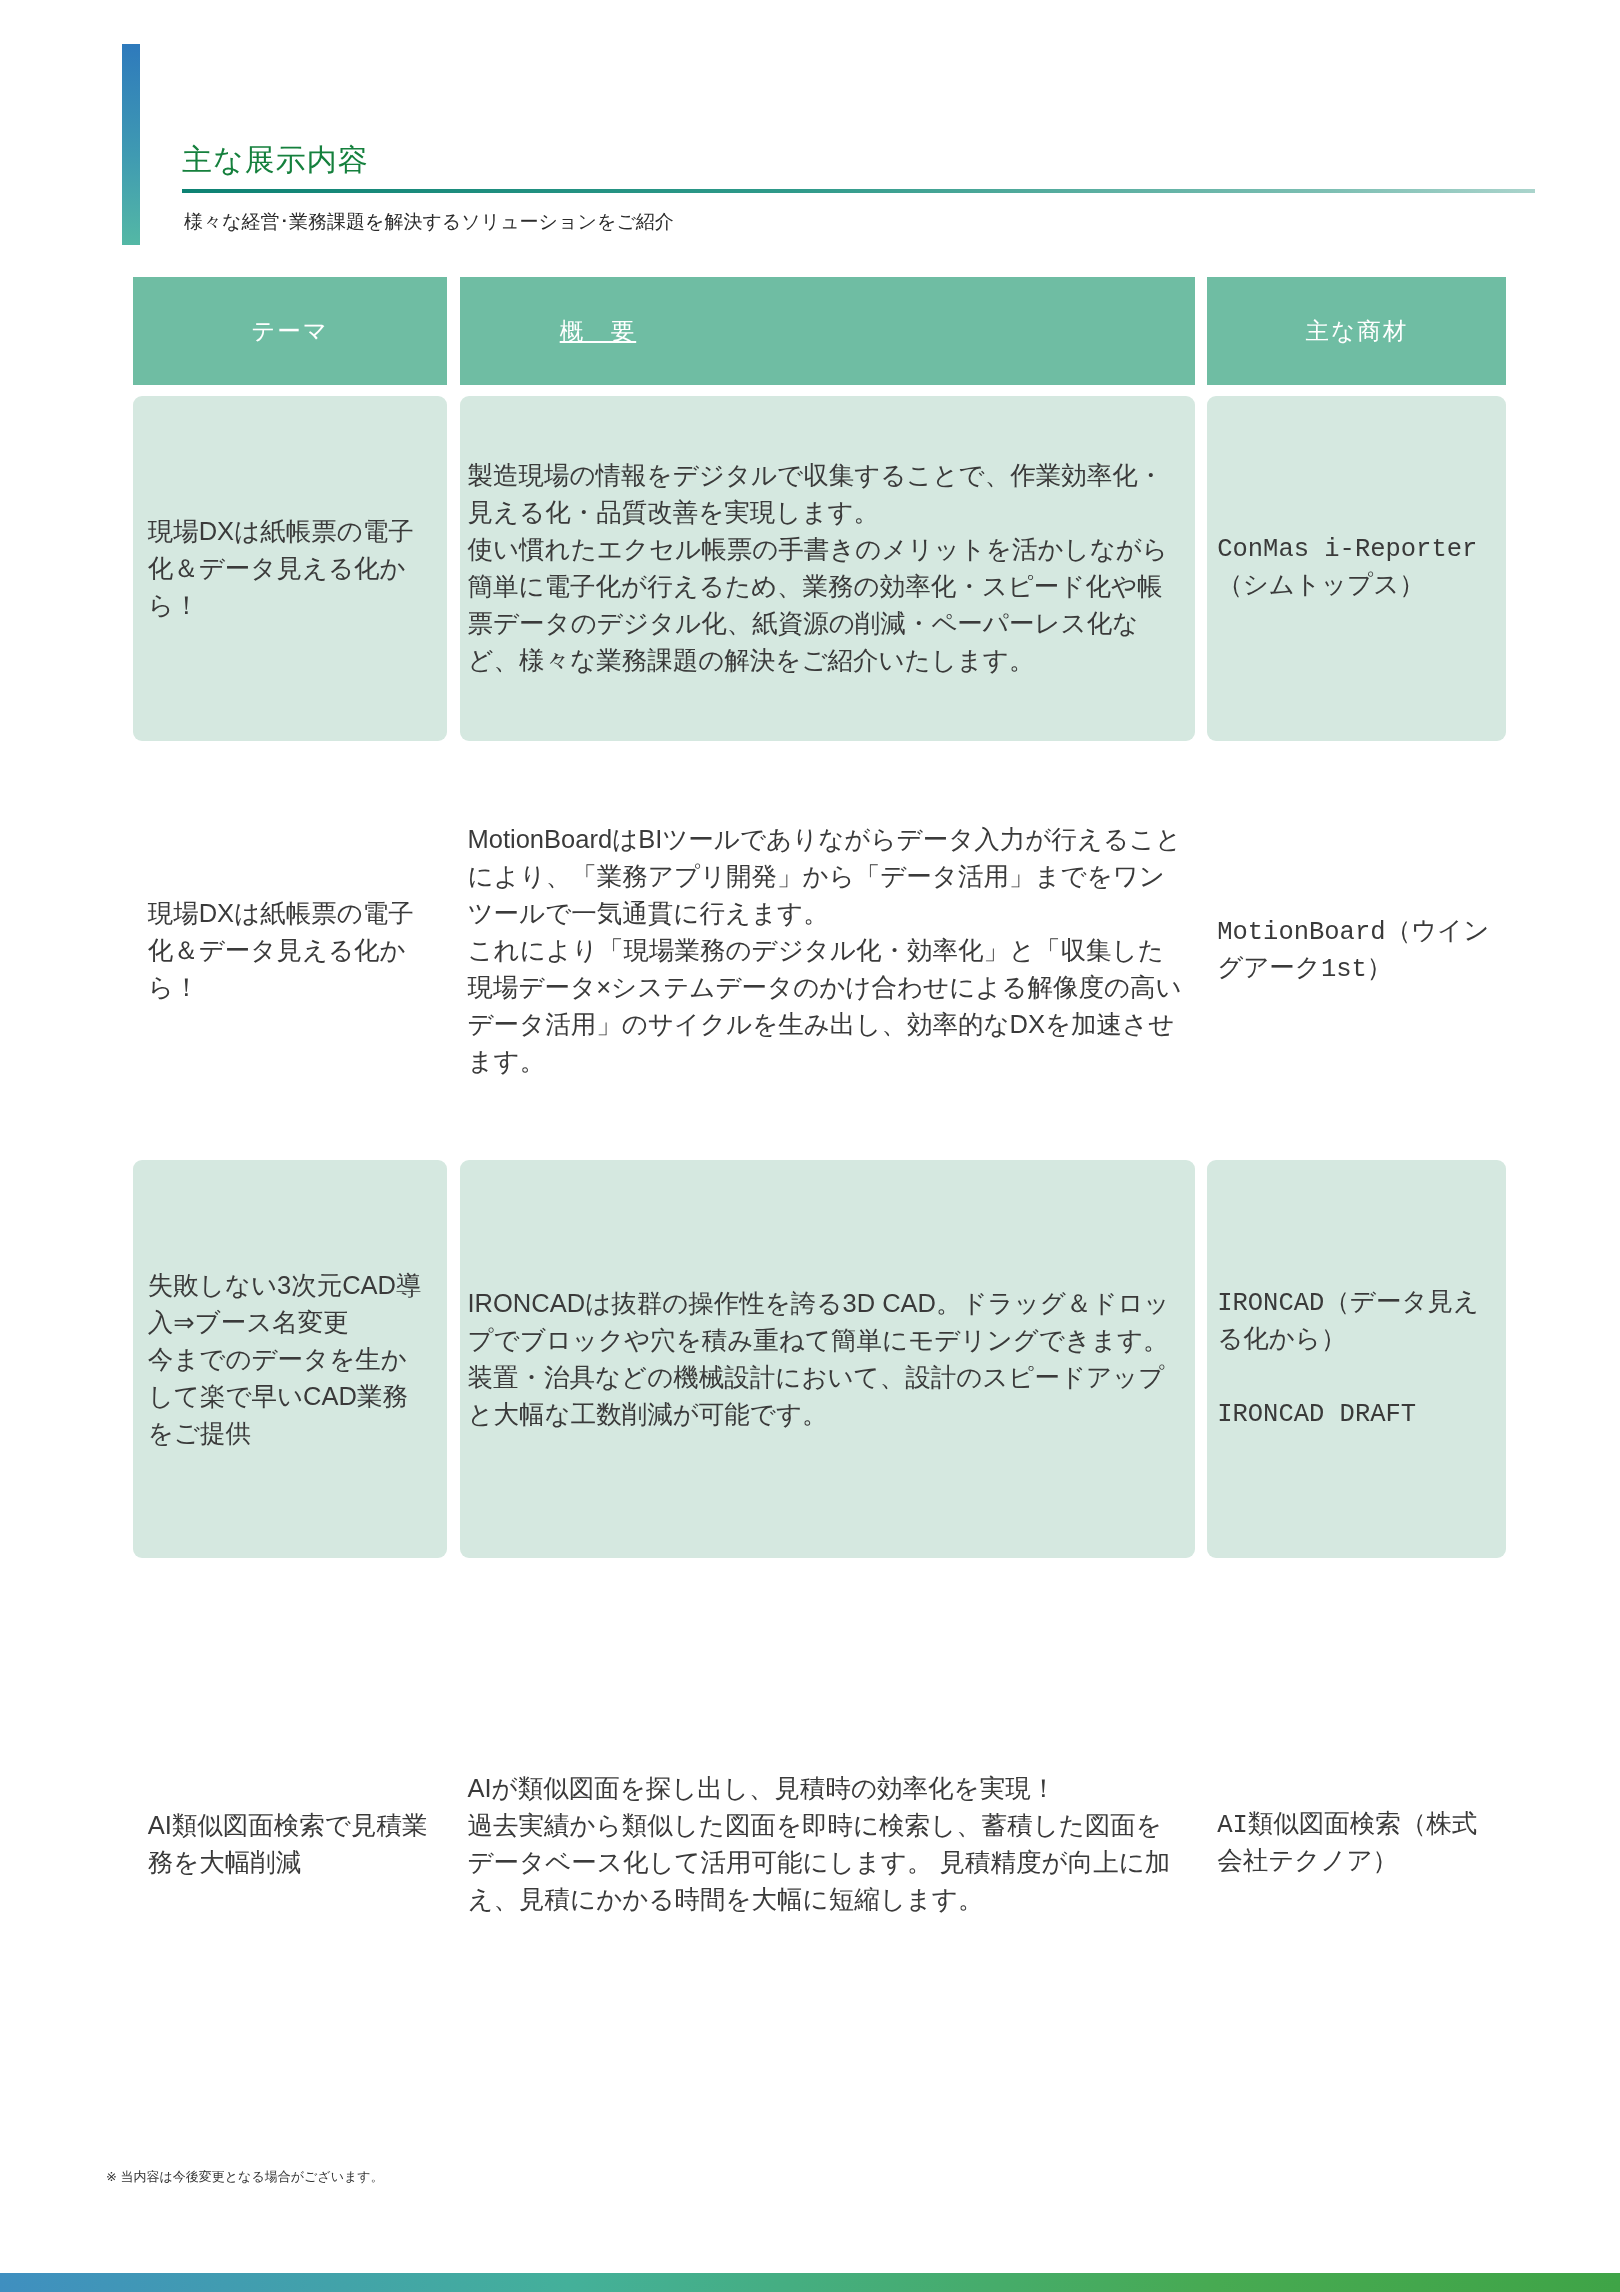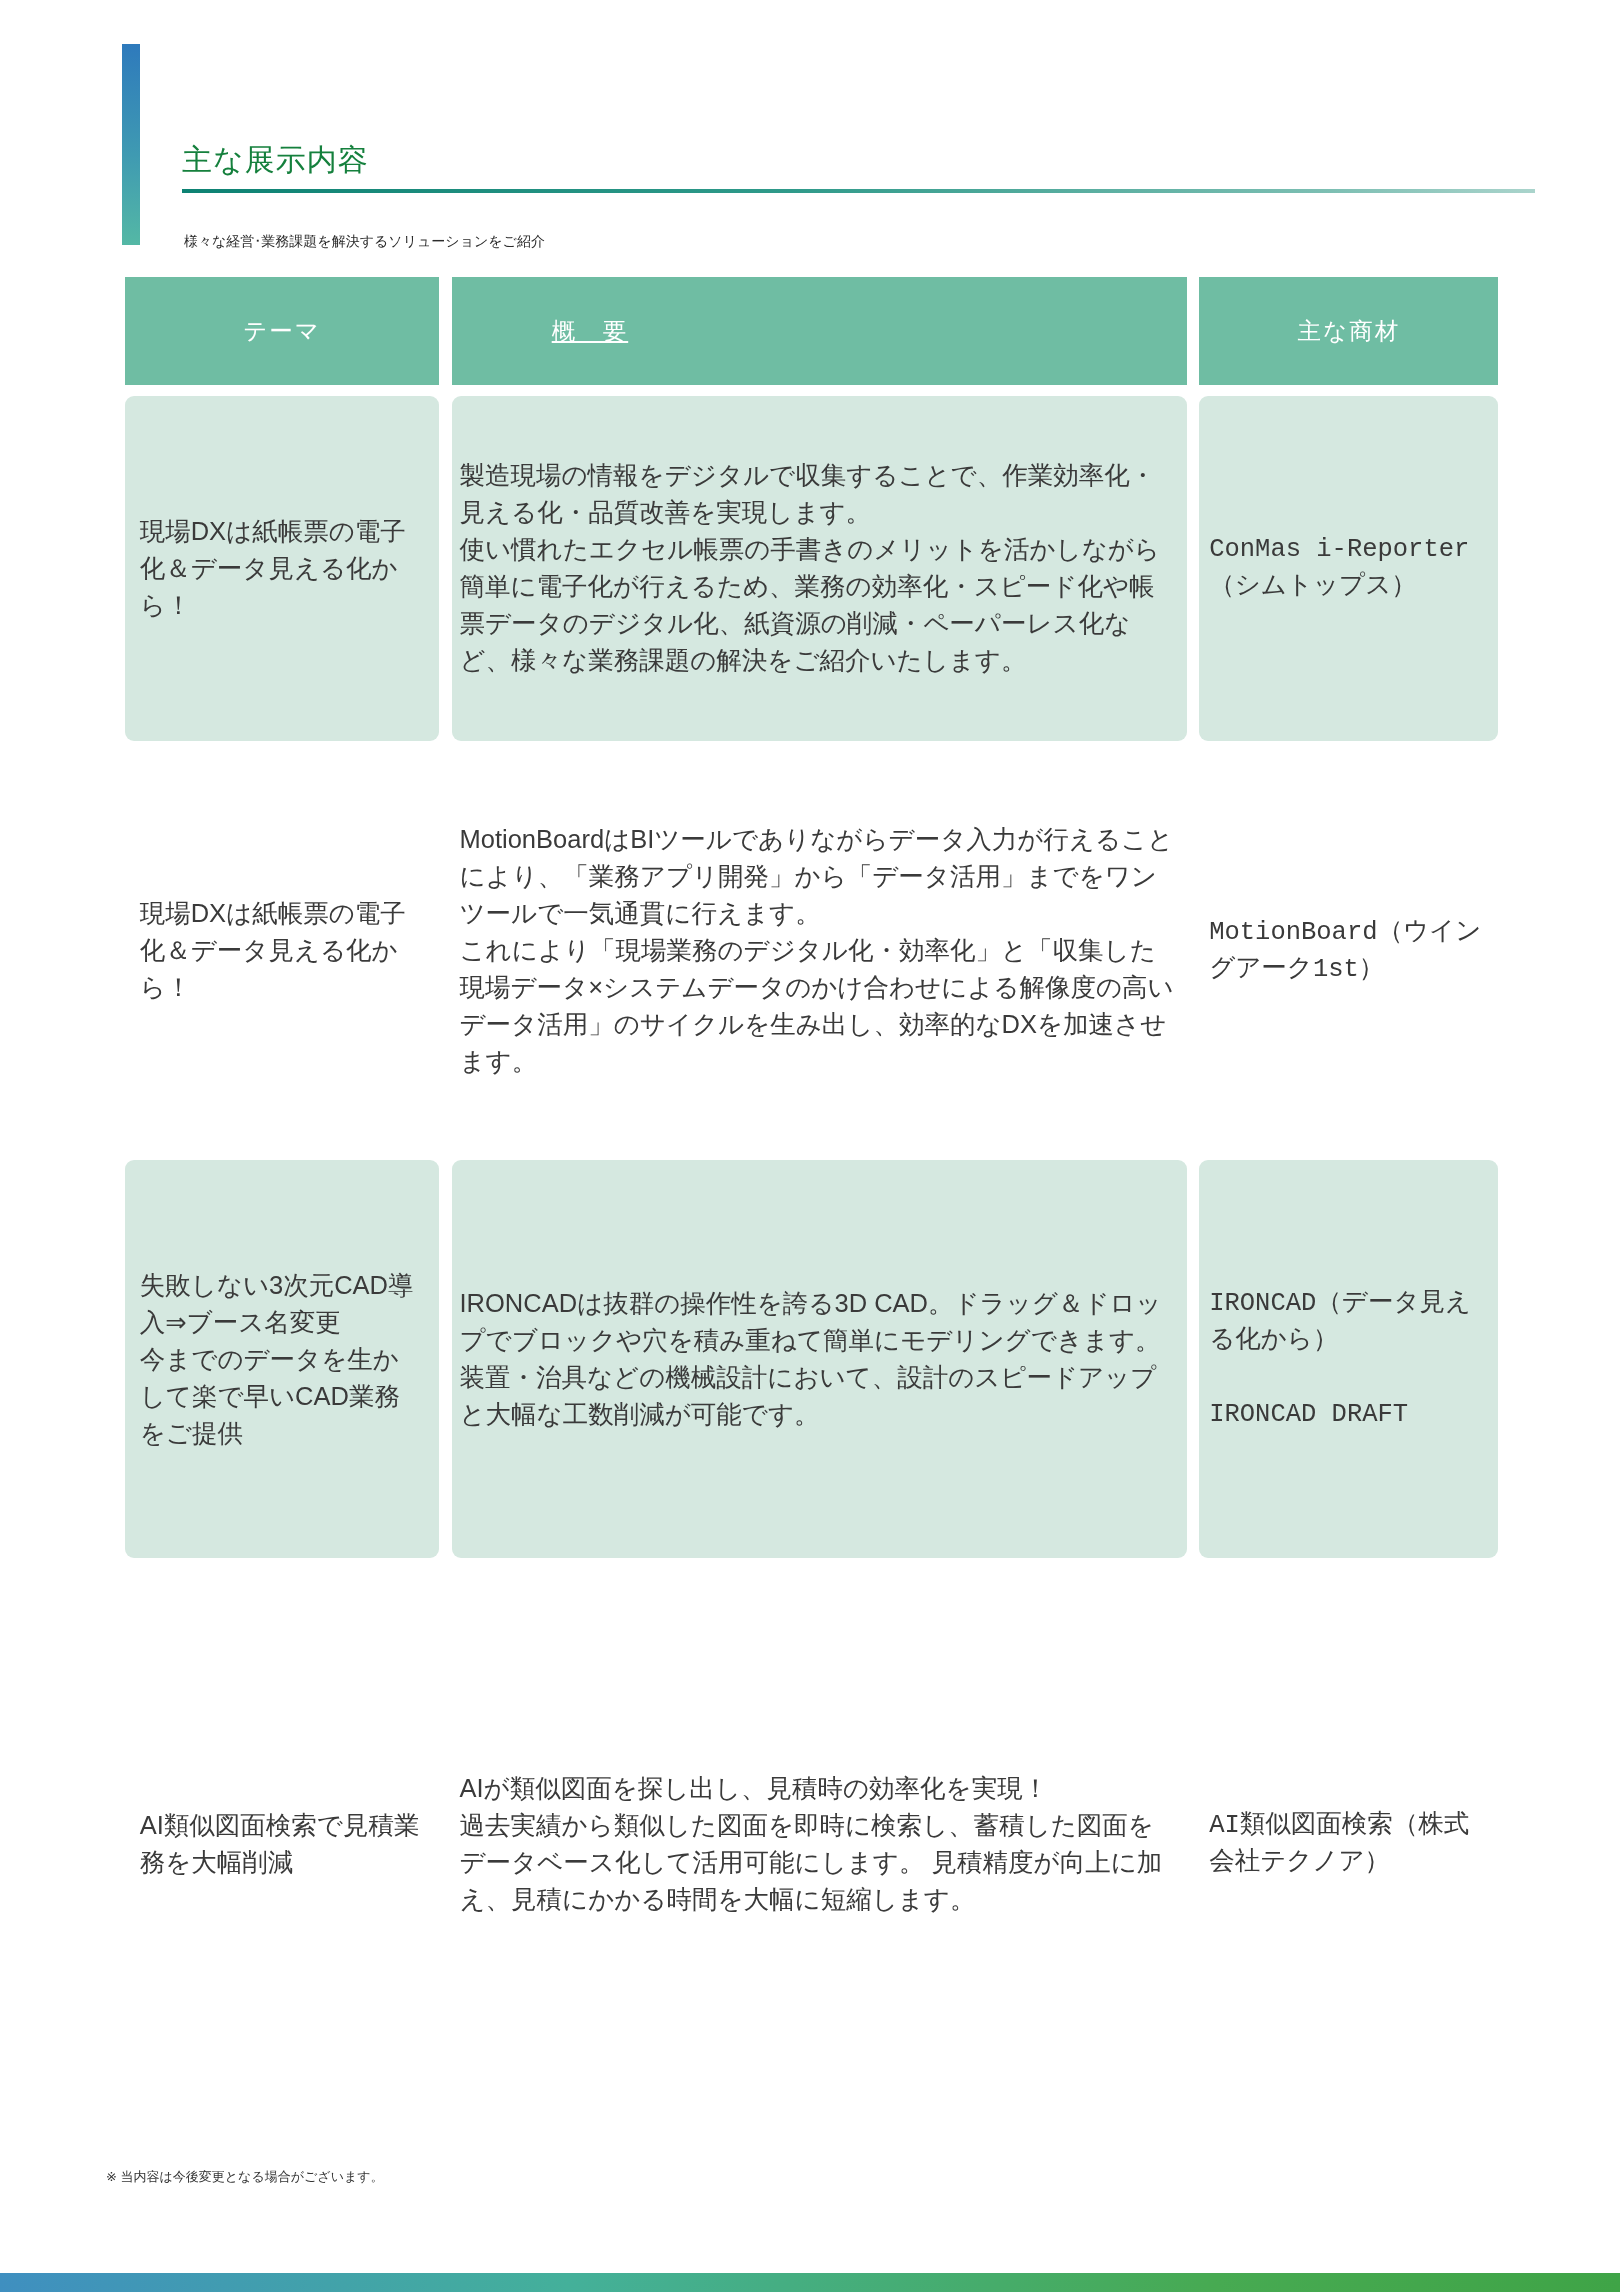--- a/index.html
+++ b/index.html
@@ -14,24 +14,24 @@
   }
   .page-title{
     position:absolute;left:182px;top:123px;
     font-size:30px;line-height:1.1;color:#15803d;font-weight:400;letter-spacing:1px;
   }
   .title-rule{
     position:absolute;left:182px;top:189px;width:1353px;height:3.9px;
     background:linear-gradient(90deg,#0d8273 0%,#2f9a8a 45%,#7dbfb3 85%,#aad4cc 100%);
   }
   .page-subtitle{
-    position:absolute;left:184px;top:209px;font-size:14px;color:#2b2b2b;margin-top:24px;
+    position:absolute;left:184px;top:209px;font-size:19px;color:#2b2b2b;
   }
   .exhibit-table{
-    position:absolute;left:125px;top:277px;
+    position:absolute;left:133px;top:277px;
     display:grid;
     grid-template-columns:314px 735px 299px;
     grid-template-rows:108px 345px 398px 398px 549px;
     column-gap:12.7px;row-gap:10.8px;
   }
   .row{display:contents;}
   .th{
     background:#6fbda3;color:#ffffff;font-size:23.5px;letter-spacing:2px;
     display:flex;align-items:center;justify-content:center;
   }

